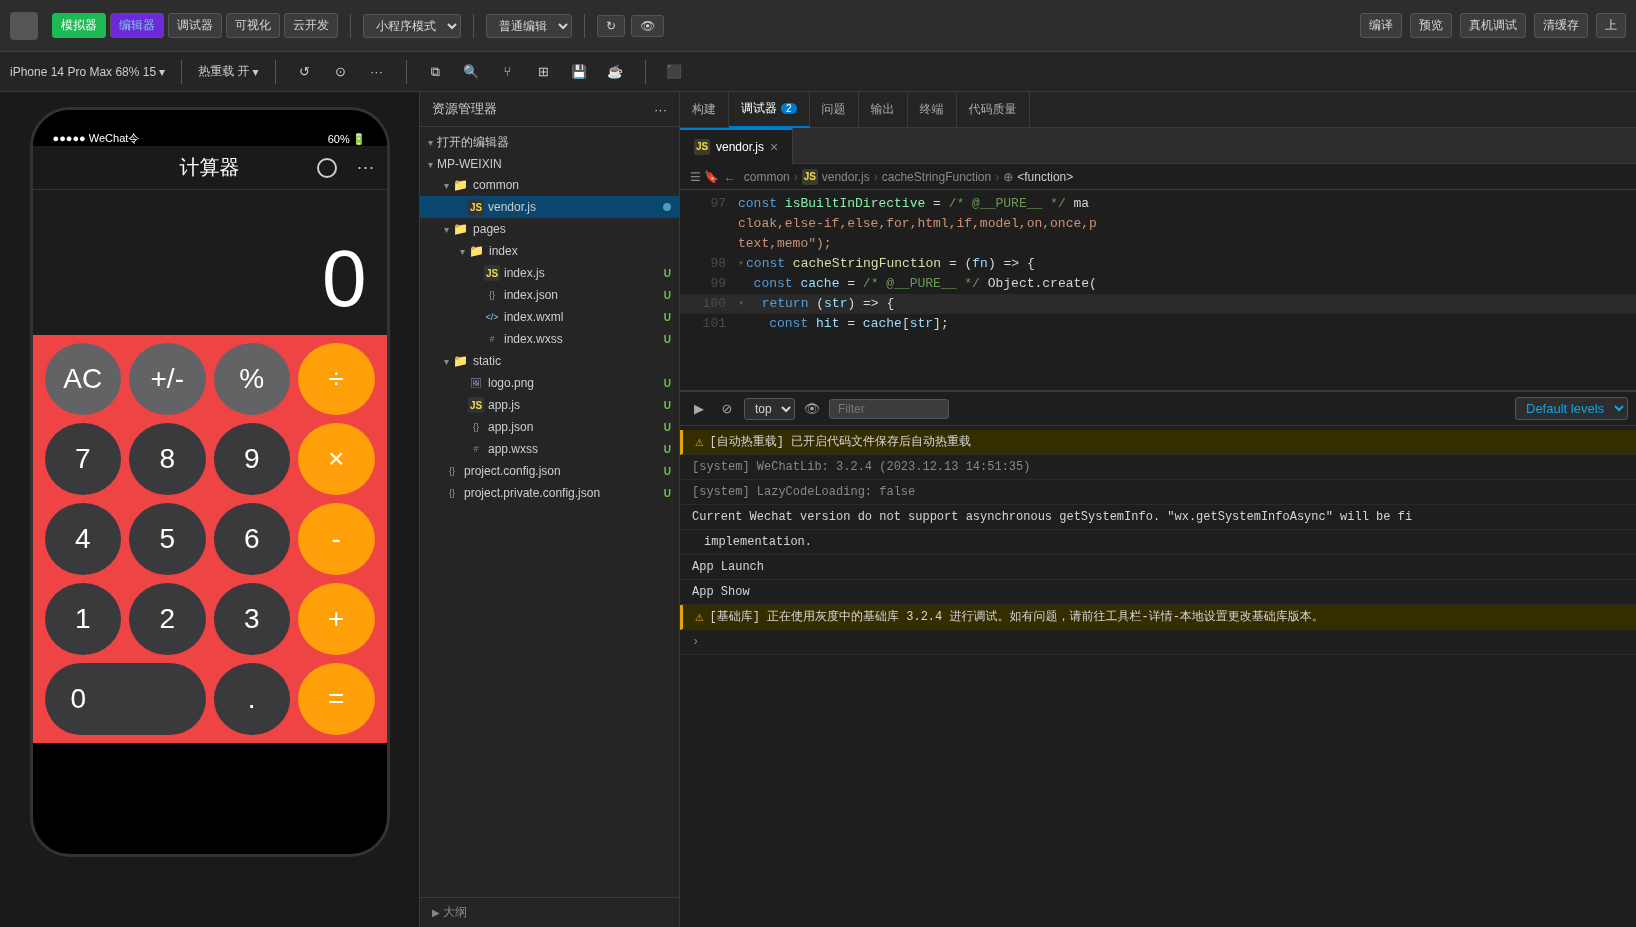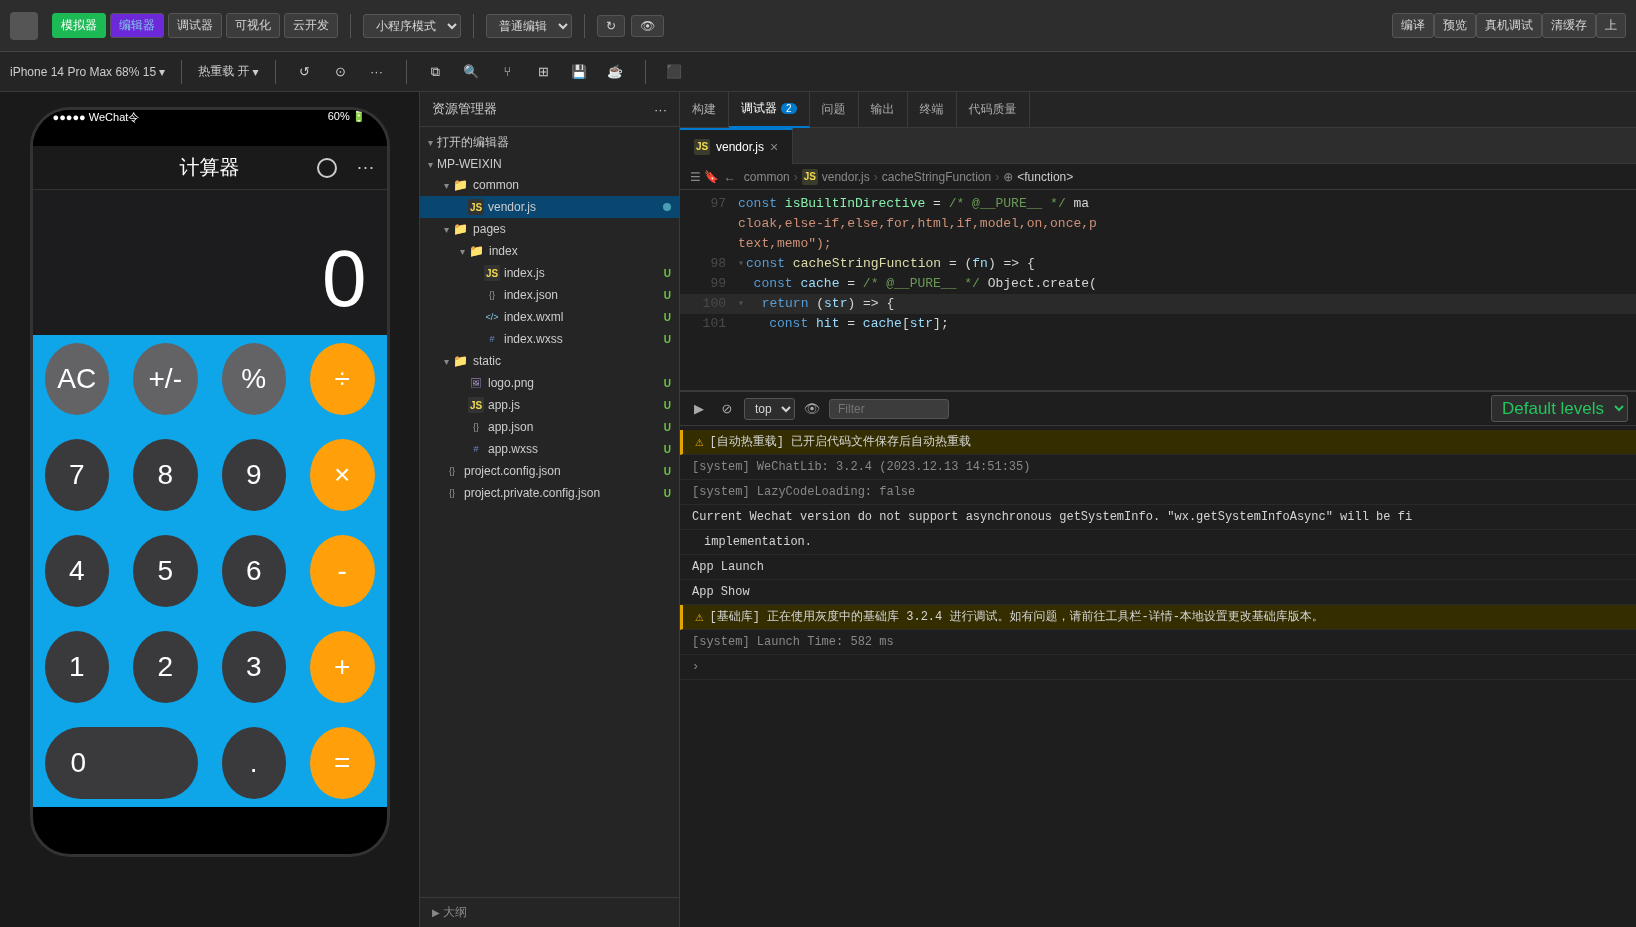--- a/index.html
+++ b/index.html
@@ -47,21 +47,21 @@
     .toolbar-group { display: flex; gap: 4px; }
     .toolbar-separator { width: 1px; height: 24px; background: #555; margin: 0 6px; }
     .toolbar-select {
       background: #3c3c3c;
       border: 1px solid #555;
       color: #d4d4d4;
       padding: 3px 8px;
       border-radius: 3px;
       font-size: 12px;
     }
-    .toolbar-right { margin-left: auto; display: flex; gap: 0; align-items: flex-end; }
+    .toolbar-right { margin-left: auto; display: flex; gap: 8px; align-items: flex-end; }
 
     
     .second-toolbar {
       background: #252525;
       height: 40px;
       display: flex;
       align-items: center;
       padding: 0 10px;
       border-bottom: 1px solid #3a3a3a;
       gap: 10px;
@@ -112,21 +112,21 @@
       border: 3px solid #333;
       overflow: hidden;
       position: relative;
       margin-top: 5px;
     }
 
     .phone-status-bar {
       background: #000;
       height: 36px;
       display: flex;
-      align-items: flex-start;
+      align-items: flex-end;
       justify-content: space-between;
       padding: 0 20px;
       font-size: 11px;
       color: #fff;
     }
     .phone-notch {
       width: 120px;
       height: 26px;
       background: #000;
       border-radius: 0 0 18px 18px;
@@ -172,25 +172,25 @@
       justify-content: flex-end;
       padding: 10px 20px;
     }
     .calculator-number {
       font-size: 80px;
       color: #fff;
       font-weight: 200;
     }
 
     .calculator-buttons {
-      background: #0ea5e9;
+      background: #ef4444;
       padding: 8px 12px;
       display: grid;
       grid-template-columns: repeat(4, 1fr);
-      gap: 24px;
+      gap: 8px;
       flex: 1;
     }
     .calc-btn {
       height: 72px;
       border-radius: 50%;
       display: flex;
       align-items: center;
       justify-content: center;
       font-size: 28px;
       color: #fff;
@@ -399,23 +399,23 @@
       border: 1px solid #555;
       color: #d4d4d4;
       padding: 2px 8px;
       font-size: 12px;
       border-radius: 3px;
       width: 120px;
     }
     .dt-levels {
       background: #2d2d2d;
       border: 1px solid #555;
-      color: #22c55e;
+      color: #0ea5e9;
       padding: 2px 6px;
-      font-size: 17px;
+      font-size: 13px;
       border-radius: 3px;
       margin-left: auto;
     }
 
     
     .console-output {
       flex: 1;
       overflow-y: auto;
       padding: 4px 0;
       background: #1e1e1e;
@@ -790,23 +790,20 @@
 
         <div class="console-line info">
           <span class="console-text">App Show</span>
         </div>
 
         <div class="console-line warning">
           <span class="warn-icon">⚠</span>
           <span class="console-text">[基础库] 正在使用灰度中的基础库 3.2.4 进行调试。如有问题，请前往工具栏-详情-本地设置更改基础库版本。</span>
         </div>
 
-        <div class="console-line info">
-          <span class="console-text system">[system] Launch Time: 582 ms</span>
-        </div>
 
         <div class="console-line info">
           <span class="console-arrow">›</span>
         </div>
       </div>
     </div>
   </div>
 </div>
 
 </body></html>

